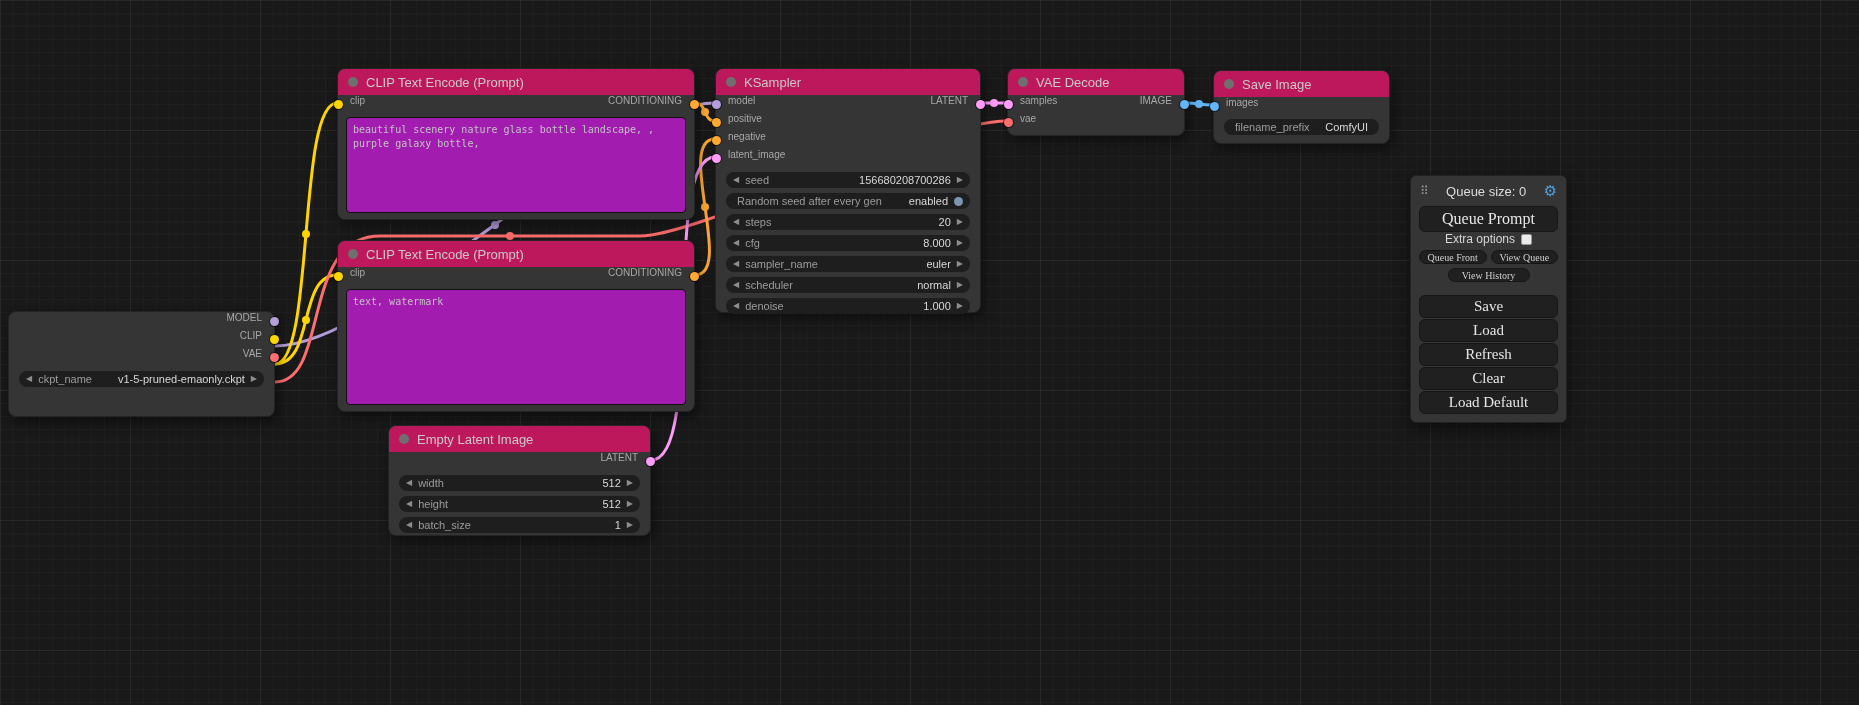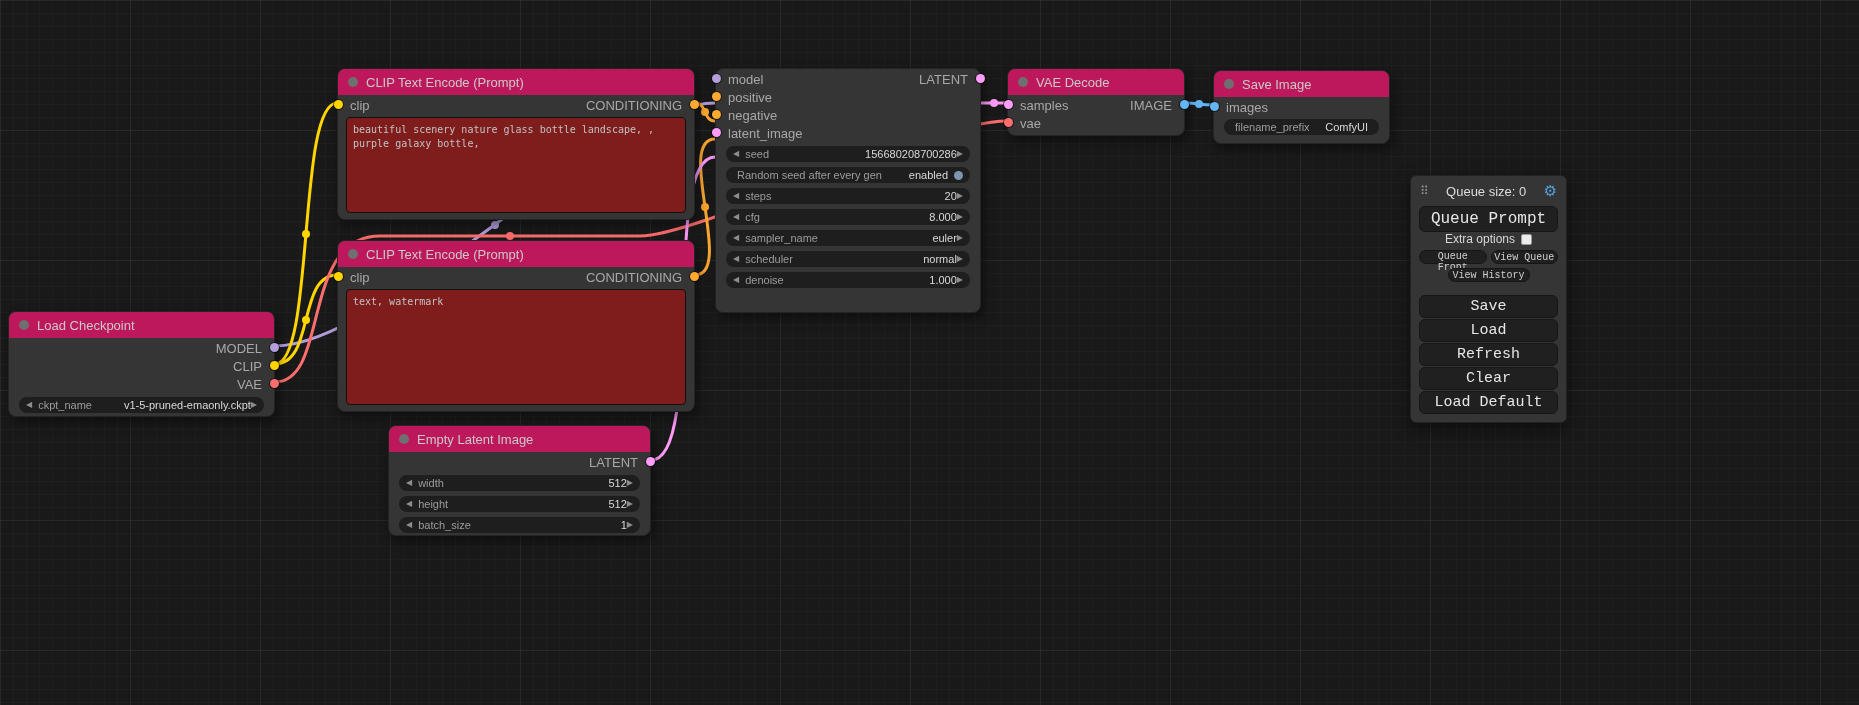--- a/index.html
+++ b/index.html
@@ -13,47 +13,47 @@
       linear-gradient(90deg,rgba(255,255,255,.018) 1px,transparent 1px);
     background-size:130px 130px,130px 130px,13px 13px,13px 13px;
     font-family:"Liberation Sans",sans-serif;
   }
   #wires{position:absolute;left:0;top:0;z-index:1;pointer-events:none}
   .node{position:absolute;background:#353535;border:1px solid #242424;border-radius:8px;
         box-shadow:3px 5px 12px rgba(0,0,0,.45);z-index:2}
   .ntitle{height:26px;background:#be185d;border-radius:7px 7px 0 0;display:flex;align-items:center;
           padding:0 10px;color:#c9c9c9;font-size:13px;gap:8px}
   .tdot{width:10px;height:10px;border-radius:50%;background:#6f6f6f;flex:0 0 auto}
-  .iorow{position:relative;height:18px;display:flex;align-items:flex-end;justify-content:space-between;
-         padding:0 12px;font-size:13px;color:#a8a8a8}
+  .iorow{position:relative;height:18px;display:flex;align-items:flex-start;justify-content:space-between;
+         padding:0 12px;font-size:10px;color:#a8a8a8}
   .iorow.right{justify-content:flex-end}
   .iorow em{font-style:normal}
   .dot{position:absolute;top:50%;width:9px;height:9px;margin-top:-4.5px;border-radius:50%;
        box-shadow:0 0 0 1px rgba(0,0,0,.5)}
   .dot.in{left:-4.5px}
   .dot.out{right:-4.5px}
   .widget{height:15px;margin:5px 10px 0;background:#1e1e1e;border-radius:8px;display:flex;
           align-items:center;padding:8px 7px;font-size:11px;white-space:nowrap}
   .widget .arr{color:#8d8d8d;font-size:8px;line-height:1;cursor:pointer;flex:0 0 auto}
   .widget .wl{color:#9c9c9c;margin-left:6px;overflow:hidden}
-  .widget .wv{color:#d8d8d8;margin-left:auto;}
+  .widget .wv{color:#d8d8d8;margin-left:auto;margin-right:6px}
   .widget.noarr .wl{margin-left:4px}
   .widget.noarr .wv{margin-right:4px}
   .tgl-dot{width:9px;height:9px;border-radius:50%;background:#7e95af;flex:0 0 auto;margin-left:2px}
-  .nta{margin:4px 8px 0;background:#7f1d1d;border:1px solid #101010;border-radius:4px;padding:5px 6px;
+  .nta{margin:4px 8px 0;background:#a21caf;border:1px solid #101010;border-radius:4px;padding:5px 6px;
        font-family:"DejaVu Sans Mono",monospace;font-size:10px;line-height:1.35;color:#c2c2c2;
        white-space:pre-wrap;word-break:break-word;overflow:hidden;cursor:text}
   
   .menu{position:absolute;left:1410px;top:175px;width:157px;z-index:3;background:#353535;
         border:1px solid #222;border-radius:6px;padding:5px 8px 8px;
         box-shadow:0 6px 16px rgba(0,0,0,.5);color:#ddd}
   .mhead{display:flex;align-items:center;justify-content:space-between;padding:1px 1px 4px;font-size:13px}
   .drag{color:#8f8f8f;font-size:12px;cursor:grab}
   .gear{color:#4fa0dd;font-size:15px;cursor:pointer}
-  button{font-family:Liberation Mono, monospace;cursor:pointer}
+  button{font-family:Liberation Serif, serif;cursor:pointer}
   .btn{display:block;width:100%;background:#202020;border:1px solid #161616;border-radius:6px;
        color:#e6e6e6;text-align:center}
   .btn.qp{height:26px;font-size:16px;margin-top:2px}
   .btn.big{height:23px;font-size:15px;margin-top:1px}
   .extra{display:flex;align-items:center;justify-content:center;gap:6px;
          font-size:12px;color:#d6d6d6}
   .cb{width:11px;height:11px;background:#ececec;border:1px solid #9a9a9a;border-radius:2px;cursor:pointer}
   .prow{display:flex;gap:4px;margin-top:4px;justify-content:center}
   .pill{flex:1;height:14px;background:#202020;border:1px solid #161616;border-radius:8px;
         color:#cfcfcf;font-size:10px;line-height:11px;text-align:center;padding:0}
@@ -78,24 +78,20 @@
     <circle cx="705" cy="207" r="4" fill="#FFA931"></circle>
     <path d="M651,460 C706,460 660,157 715,157" stroke="#FF9CF9" stroke-width="3" fill="none" stroke-linecap="round"></path>
     <circle cx="683" cy="309" r="4" fill="#FF9CF9"></circle>
     <path d="M981,103 C996,103 992,103 1007,103" stroke="#FF9CF9" stroke-width="3" fill="none" stroke-linecap="round"></path>
     <circle cx="994" cy="103" r="4" fill="#FF9CF9"></circle>
     <path d="M1185,103 C1200,103 1198,105 1213,105" stroke="#64B5F6" stroke-width="3" fill="none" stroke-linecap="round"></path>
     <circle cx="1199" cy="104" r="4" fill="#64B5F6"></circle>
   </svg>
 
 <div class="node" style="left:8px;top:311px;width:267px;height:106px">
-  <div class="ntitle">
-    <span class="tdot"></span>
-    <span>Load Checkpoint</span>
-  </div>
   <div class="iorow right">
     <em>MODEL</em>
     <i class="dot out" style="background: rgb(179, 157, 219);"></i>
   </div>
   <div class="iorow right">
     <em>CLIP</em>
     <i class="dot out" style="background: rgb(255, 213, 0);"></i>
   </div>
   <div class="iorow right">
     <em>VAE</em>
@@ -160,20 +156,24 @@
   </div>
   <div class="widget">
     <span class="arr">◀</span>
     <span class="wl">batch_size</span>
     <span class="wv">1</span>
     <span class="arr">▶</span>
   </div>
 </div>
 
 <div class="node" style="left:715px;top:68px;width:266px;height:245px">
+  <div class="ntitle">
+    <span class="tdot"></span>
+    <span>KSampler</span>
+  </div>
   <div class="iorow">
     <i class="dot in" style="background: rgb(179, 157, 219);"></i>
     <em>model</em>
     <em>LATENT</em>
     <i class="dot out" style="background: rgb(255, 156, 249);"></i>
   </div>
   <div class="iorow">
     <i class="dot in" style="background: rgb(255, 169, 49);"></i>
     <em>positive</em>
   </div>

